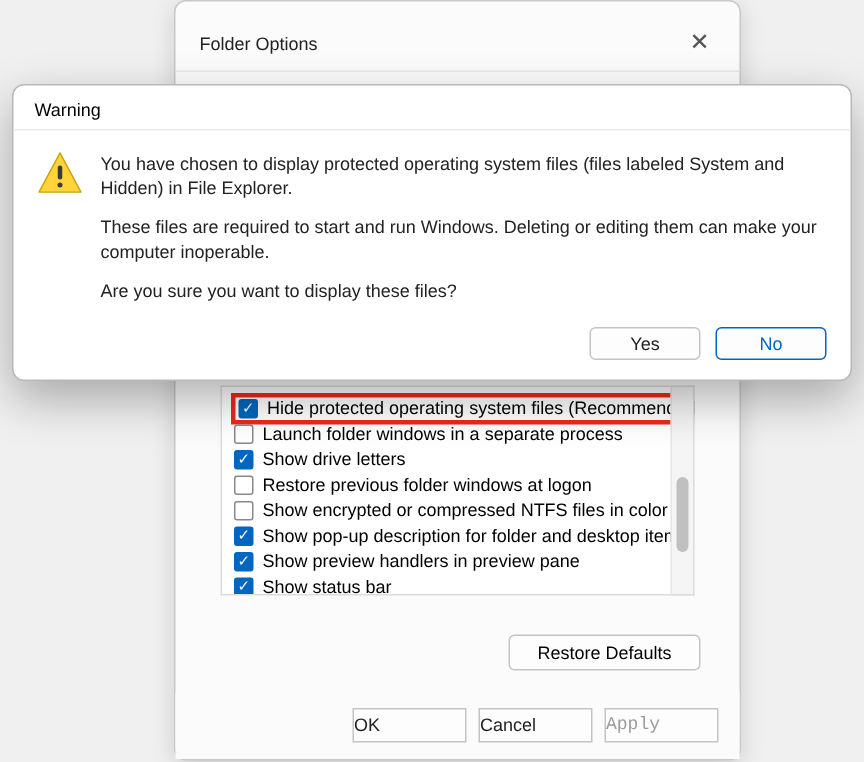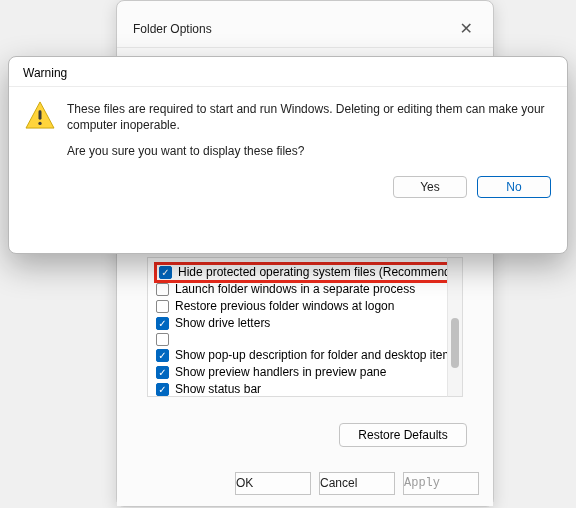--- a/index.html
+++ b/index.html
@@ -123,29 +123,30 @@
   <div class="options-panel" id="options-panel">
       <div class="option-row highlighted">
         <span class="chk checked"></span>
         <span>Hide protected operating system files (Recommended)</span>
       </div>
       <div class="option-row">
         <span class="chk"></span>
         <span>Launch folder windows in a separate process</span>
       </div>
       <div class="option-row">
-        <span class="chk"></span>
-        <span>Restore previous folder windows at logon</span>
-      </div>
-      <div class="option-row">
         <span class="chk checked"></span>
         <span>Show drive letters</span>
       </div>
       <div class="option-row">
         <span class="chk"></span>
+        <span>Restore previous folder windows at logon</span>
+      </div>
+      <div class="option-row">
+        <span class="chk"></span>
+        <span>Show encrypted or compressed NTFS files in color</span>
       </div>
       <div class="option-row">
         <span class="chk checked"></span>
         <span>Show pop-up description for folder and desktop items</span>
       </div>
       <div class="option-row">
         <span class="chk checked"></span>
         <span>Show preview handlers in preview pane</span>
       </div>
       <div class="option-row">
@@ -172,20 +173,21 @@
   </div>
   <div class="warn-body">
     <div class="warn-icon">
       <svg viewBox="0 0 32 30">
         <polygon points="16,1 31,29 1,29" fill="#ffd43b" stroke="#caa406" stroke-width="1" stroke-linejoin="round"></polygon>
         <rect x="14.4" y="10" width="3.2" height="10" rx="1.5" fill="#3a3a3a"></rect>
         <circle cx="16" cy="24" r="1.8" fill="#3a3a3a"></circle>
       </svg>
     </div>
     <div class="warn-text">
+      <p>You have chosen to display protected operating system files (files labeled System and Hidden) in File Explorer.</p>
       <p>These files are required to start and run Windows. Deleting or editing them can make your computer inoperable.</p>
       <p>Are you sure you want to display these files?</p>
     </div>
   </div>
   <div class="warn-buttons">
     <div class="wbtn">Yes</div>
     <div class="wbtn primary">No</div>
   </div>
 </div>
 

